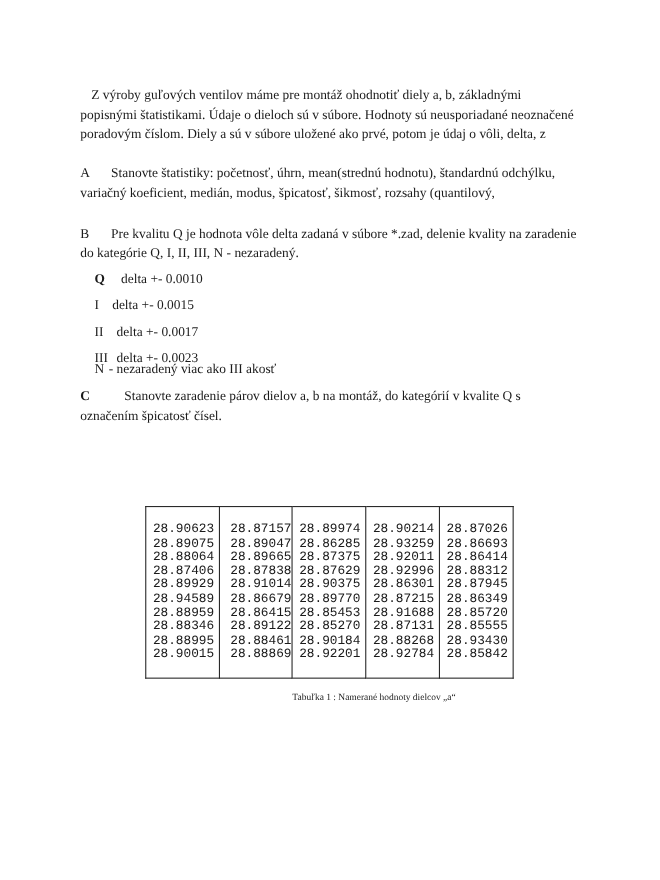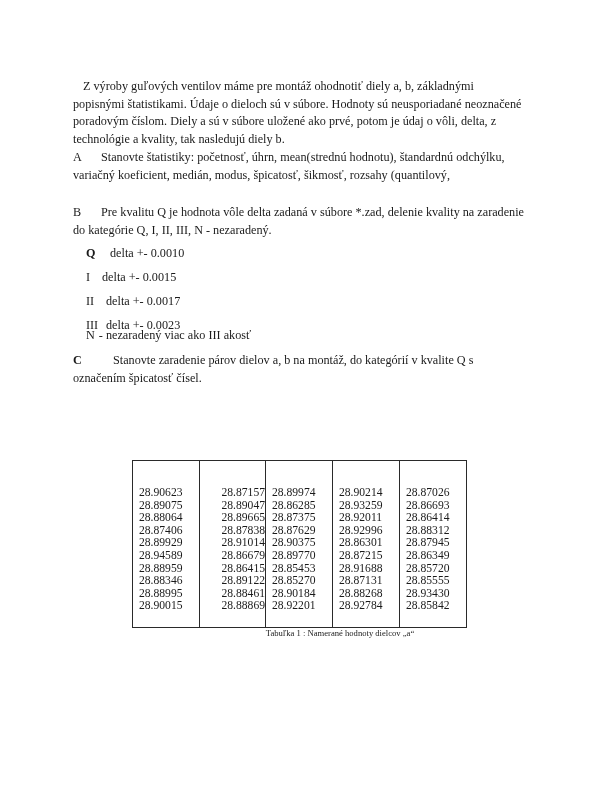--- a/index.html
+++ b/index.html
@@ -25,40 +25,40 @@
     .cat .sym { display: inline-block; }
     table.data {
       position: absolute; left: 132px; top: 460px;
       border-collapse: collapse;
       font-family: "Liberation Serif", "DejaVu Serif", serif;
       font-size: 11.6px;
     }
     table.data td {
       border: 1px solid #2a2a2a;
       vertical-align: top;
-      padding: 26px 0 14px 6px;
+      padding: 15px 0 14px 6px;
       width: 60px;
       height: 128px;
       line-height: 12.6px;
       box-sizing: border-box;
+      font-family: Liberation Mono, monospace;
     }
     table.data td div { white-space: nowrap; }
     .caption {
       position: absolute; left: 0; width: 600px; top: 628px;
       text-align: center; font-size: 8.6px; padding-left: 40px;
     }
   </style>
 </head>
 <body>
 
 <div class="para" style="top:78px;">
   <div class="indent-first">Z výroby  guľových ventilov máme pre  montáž ohodnotiť diely a,  b,  základnými</div>
   <div>popisnými  štatistikami.  Údaje  o dieloch sú v súbore.  Hodnoty sú neusporiadané neoznačené</div>
   <div>poradovým číslom. Diely a  sú v súbore uložené ako prvé, potom  je  údaj  o  vôli,  delta,  z</div>
-  <div>technológie  a kvality, tak nasledujú diely b.</div>
 </div>
 
 <div class="para" style="top:149px;">
   <div><span class="label lbl-A">A</span><span>Stanovte štatistiky: početnosť, úhrn, mean(strednú hodnotu), štandardnú   odchýlku,</span></div>
   <div>variačný   koeficient,   medián,  modus, špicatosť, šikmosť, rozsahy  (quantilový,</div>
 </div>
 
 <div class="para" style="top:204px;">
   <div><span class="label lbl-B">B</span><span>Pre kvalitu Q je hodnota vôle delta zadaná v súbore *.zad, delenie  kvality  na  zaradenie</span></div>
   <div>do  kategórie  Q,  I,  II,  III, N - nezaradený.</div>

